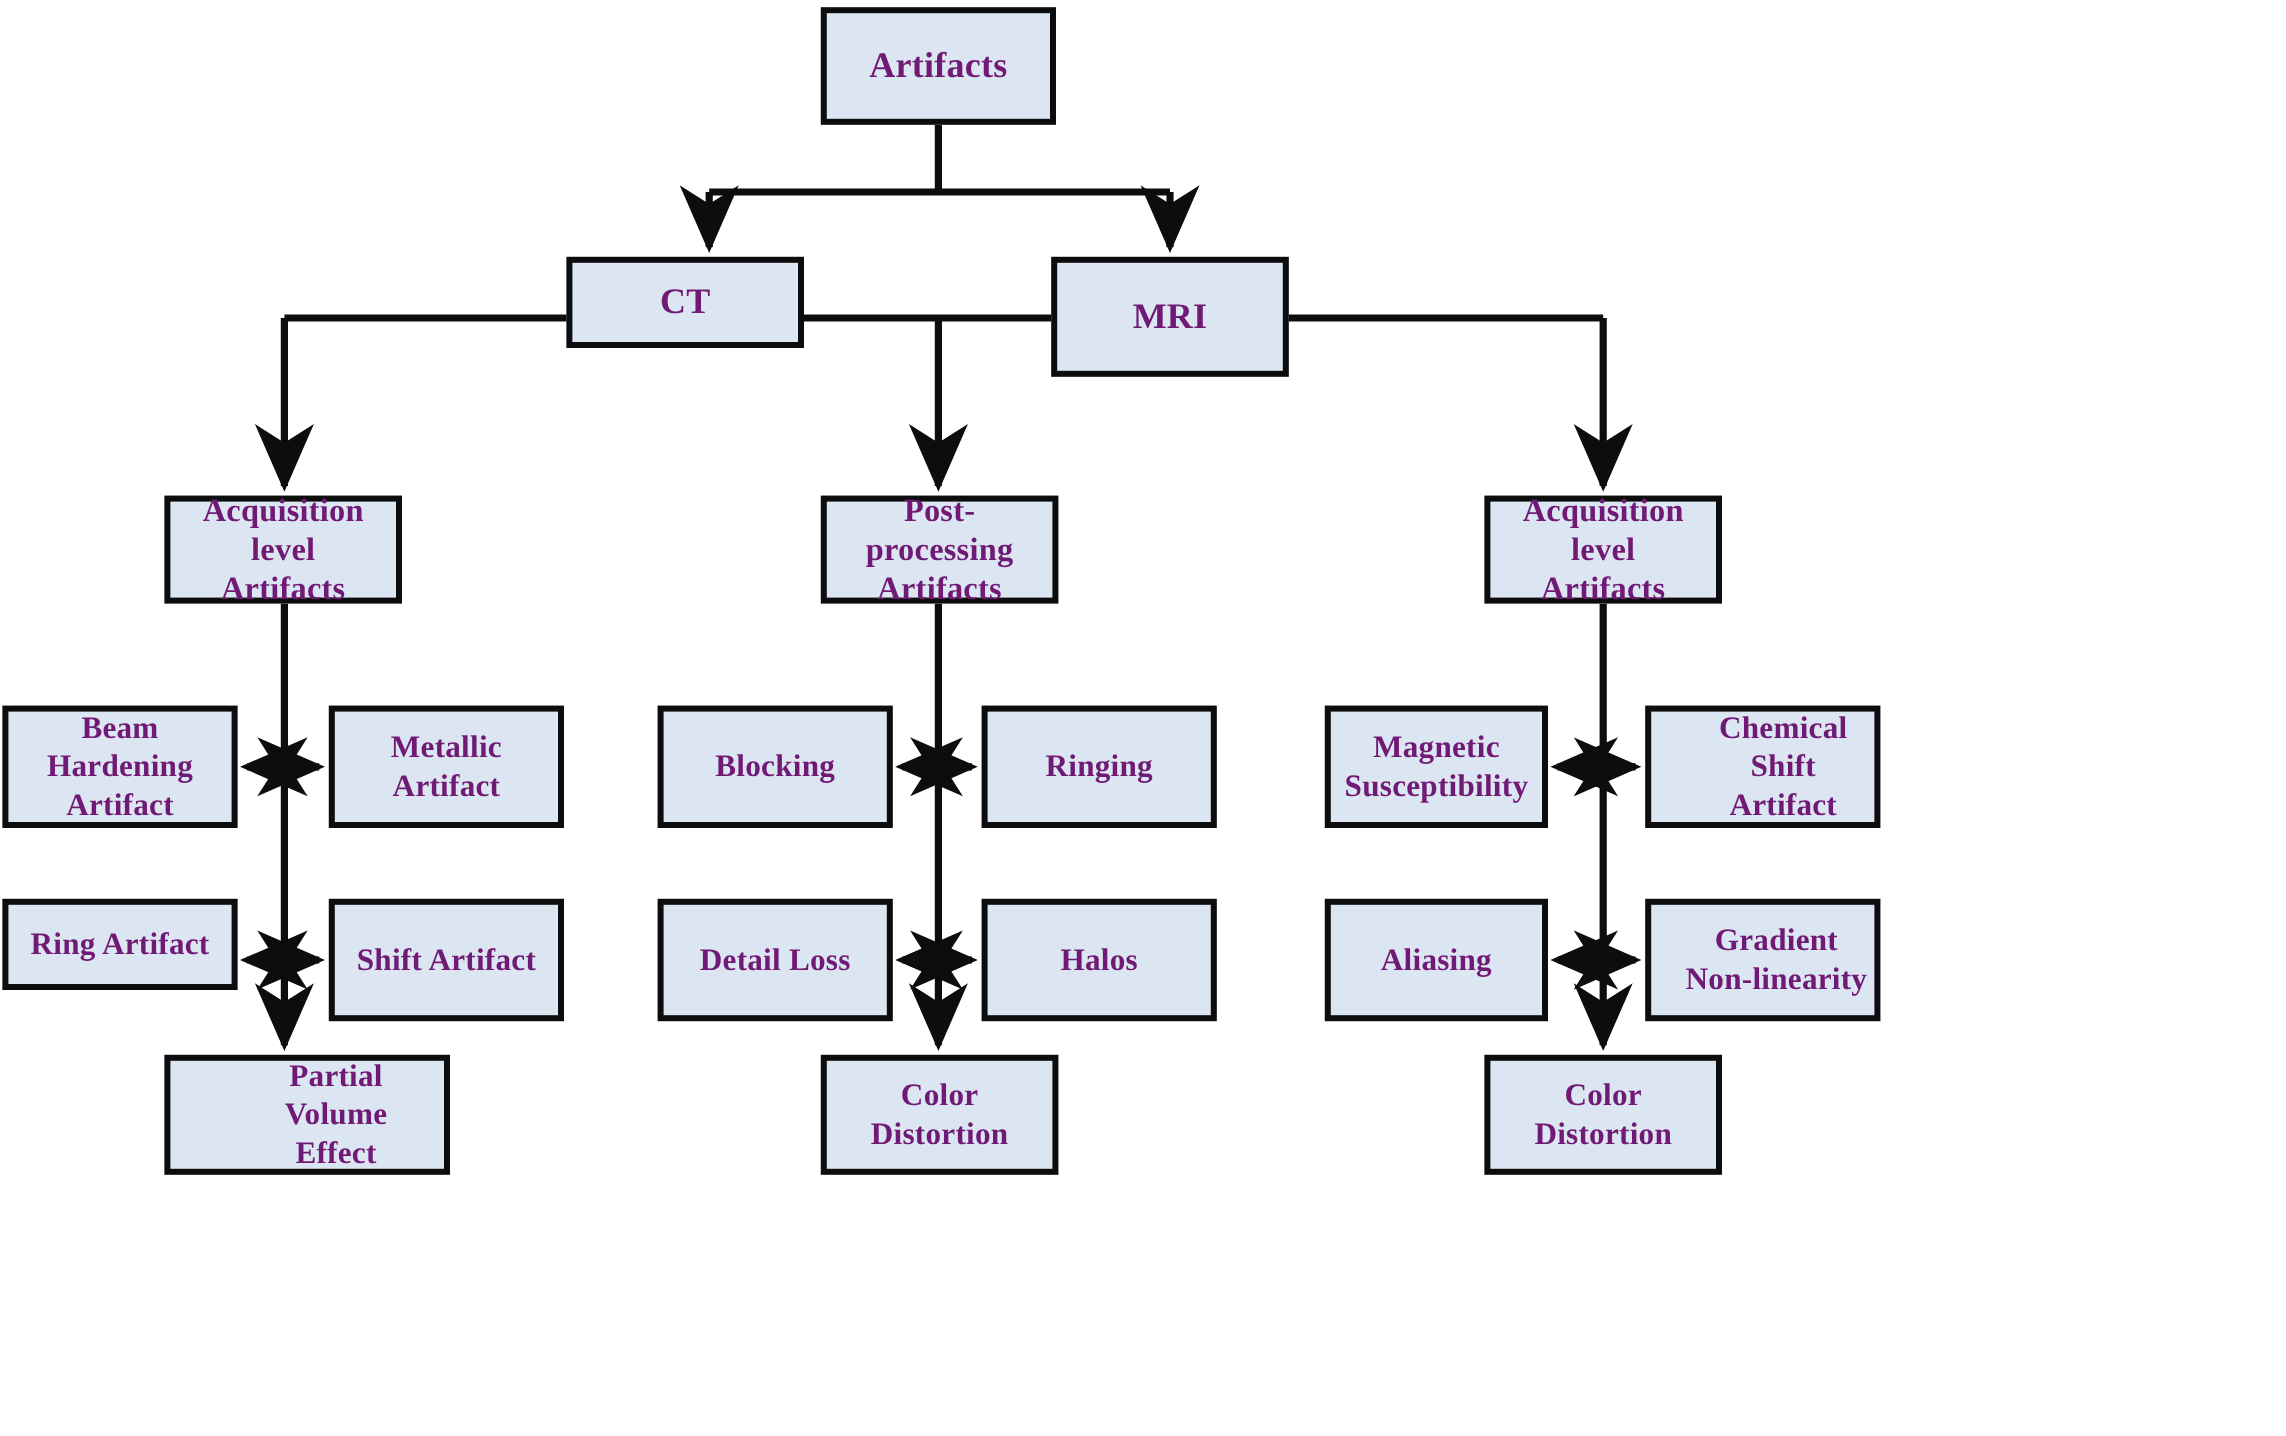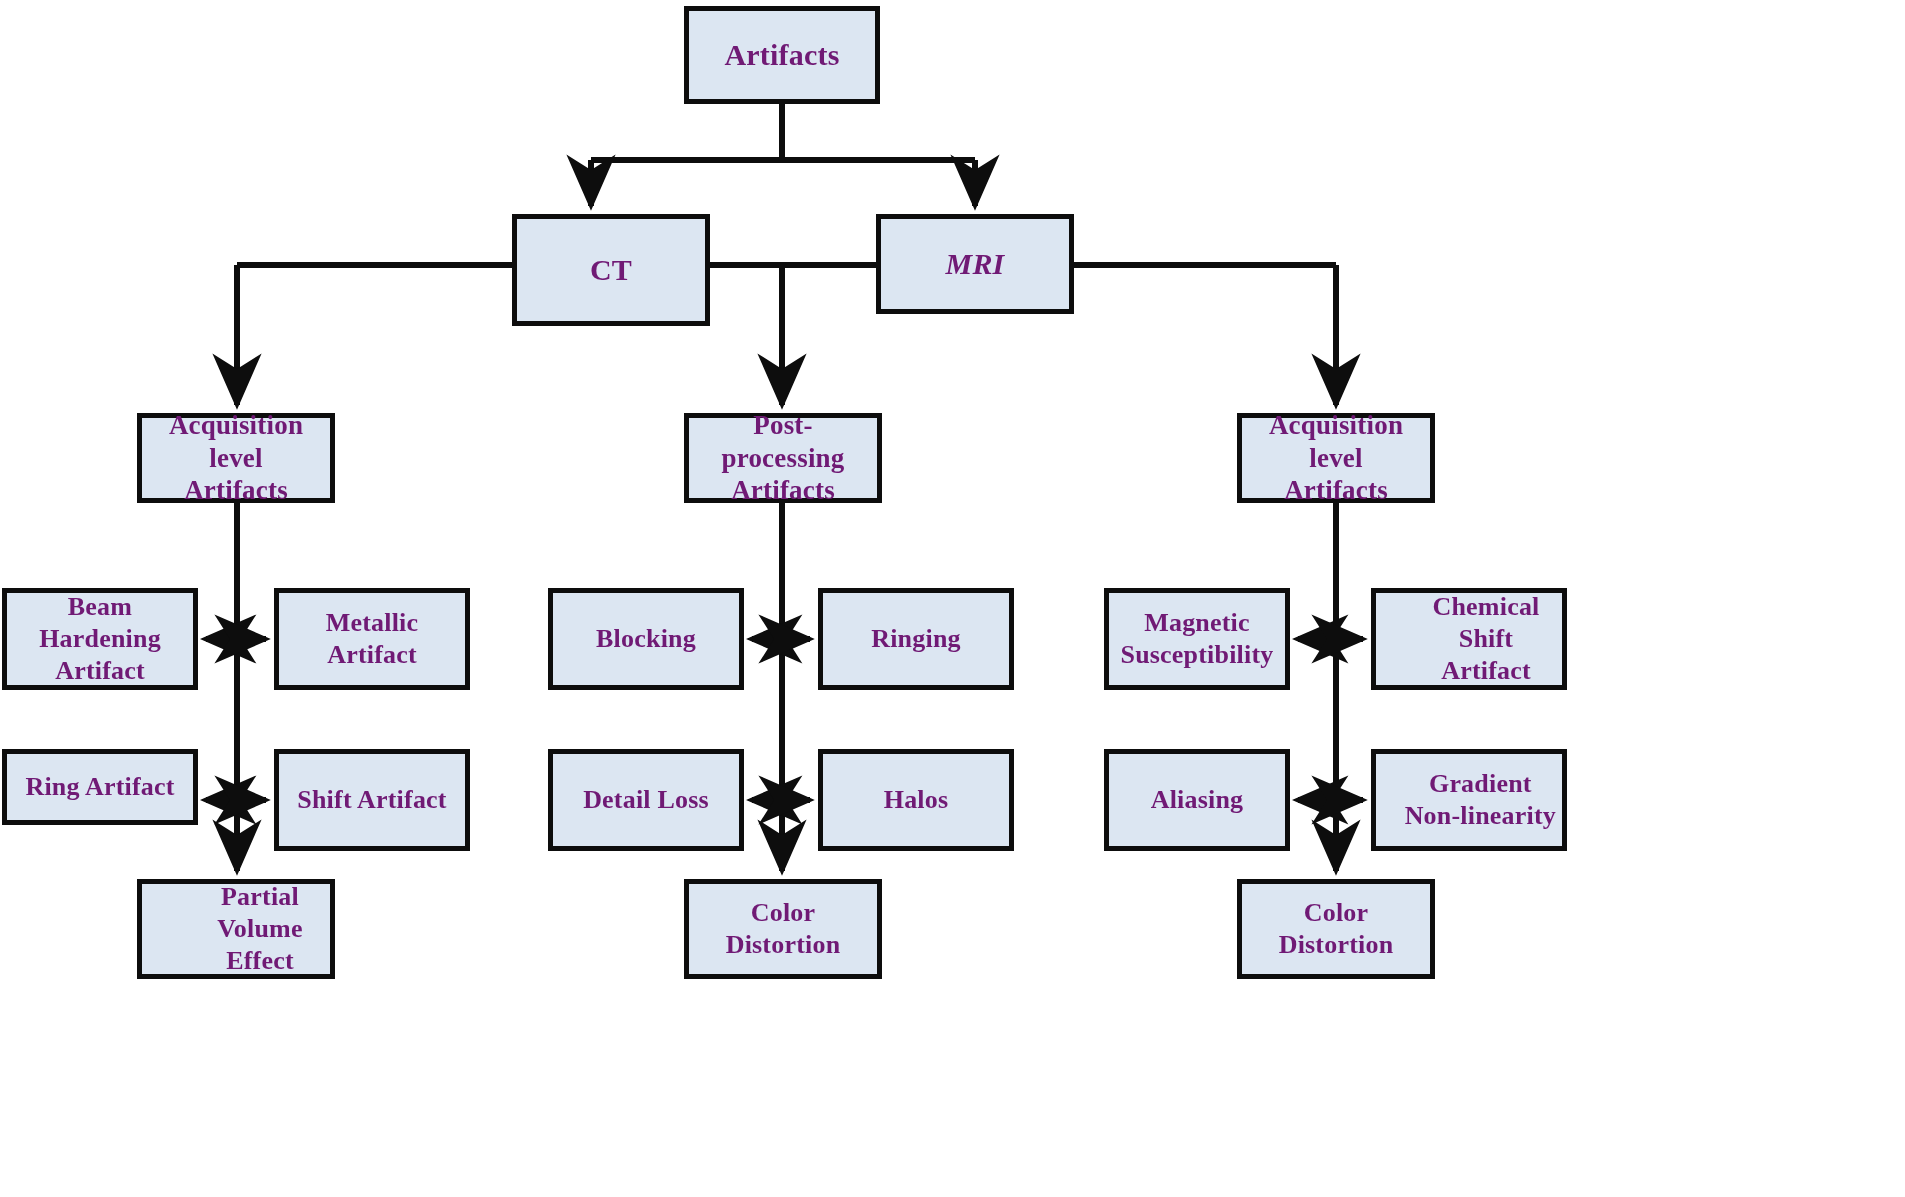--- a/index.html
+++ b/index.html
@@ -90,24 +90,24 @@
       <path d="M206,800 L266,800" marker-start="url(#arrowhead-start)" marker-end="url(#arrowhead)"></path>
       <path d="M752,800 L810,800" marker-start="url(#arrowhead-start)" marker-end="url(#arrowhead)"></path>
       <path d="M1298,800 L1363,800" marker-start="url(#arrowhead-start)" marker-end="url(#arrowhead)"></path>
     </g>
   </svg>
 
   <div id="node-layer">
       <div class="node size-lg" style="left: 684px; top: 6px; width: 196px; height: 98px;">
         <span class="node-label">Artifacts</span>
       </div>
-      <div class="node size-lg" style="left: 512px; top: 214px; width: 198px; height: 112px; text-align: center;">
+      <div class="node size-lg" style="left: 472px; top: 214px; width: 198px; height: 76px; text-align: center;">
         <span class="node-label">CT</span>
       </div>
-      <div class="node size-lg" style="left: 876px; top: 214px; width: 198px; height: 100px; font-style: italic;">
+      <div class="node size-lg" style="left: 876px; top: 214px; width: 198px; height: 100px;">
         <span class="node-label">MRI</span>
       </div>
       <div class="node size-md" style="left: 137px; top: 413px; width: 198px; height: 90px;">
         <span class="node-label">Acquisition level
 Artifacts</span>
       </div>
       <div class="node size-md" style="left: 684px; top: 413px; width: 198px; height: 90px;">
         <span class="node-label">Post-processing
 Artifacts</span>
       </div>
@@ -148,21 +148,21 @@
       <div class="node size-sm" style="left: 818px; top: 749px; width: 196px; height: 102px;">
         <span class="node-label">Halos</span>
       </div>
       <div class="node size-sm" style="left: 1104px; top: 749px; width: 186px; height: 102px;">
         <span class="node-label">Aliasing</span>
       </div>
       <div class="node size-sm" style="left: 1371px; top: 749px; width: 196px; height: 102px; justify-content: flex-end;">
         <span class="node-label">Gradient
 Non-linearity</span>
       </div>
-      <div class="node size-sm" style="left: 137px; top: 879px; width: 198px; height: 100px; padding-left: 48px;">
+      <div class="node size-sm" style="left: 137px; top: 879px; width: 238px; height: 100px; padding-left: 48px;">
         <span class="node-label">Partial Volume
 Effect</span>
       </div>
       <div class="node size-sm" style="left: 684px; top: 879px; width: 198px; height: 100px;">
         <span class="node-label">Color Distortion</span>
       </div>
       <div class="node size-sm" style="left: 1237px; top: 879px; width: 198px; height: 100px;">
         <span class="node-label">Color Distortion</span>
       </div>
     </div>

